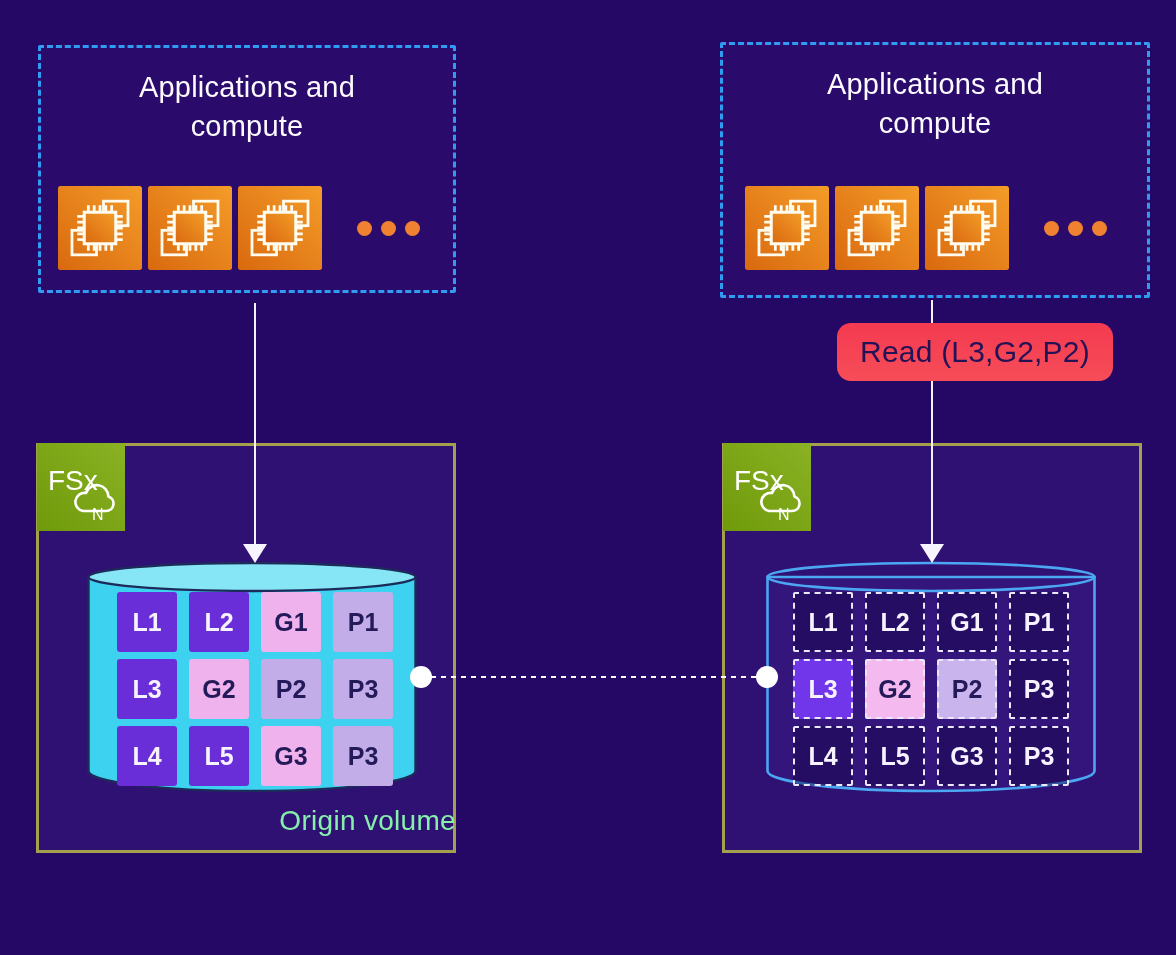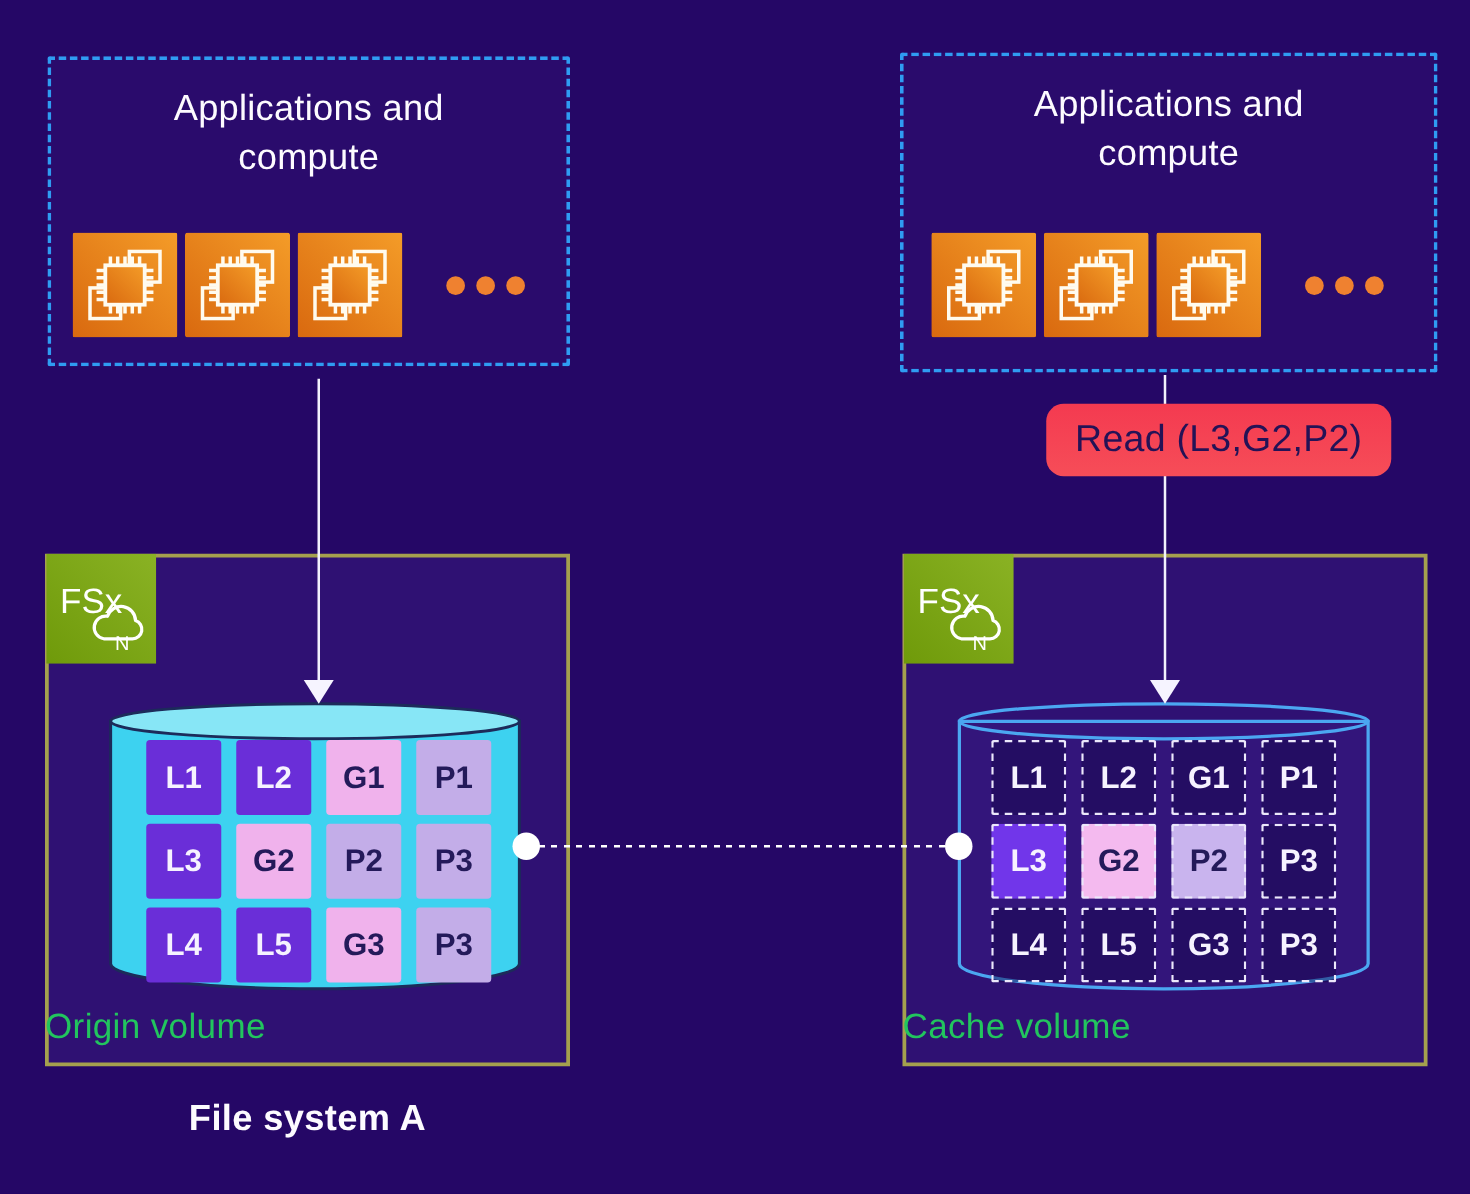--- a/index.html
+++ b/index.html
@@ -86,22 +86,22 @@
   .grid-b .cell{
     border:2px dashed #ece8fb;color:#f6f2ff;background:rgba(18,4,72,0.45);
     border-radius:2px;
   }
   .grid-b .cell.filled.t-l{background:#7136ea;color:#f6f2ff;}
   .grid-b .cell.filled.t-g{background:#f4baef;color:#241a5a;}
   .grid-b .cell.filled.t-p{background:#c9b4ee;color:#241a5a;}
 
   
   .vol-label{
-    position:absolute;width:420px;text-align:left;z-index:4;
-    font-size:28px;color:#22c55e;letter-spacing:.3px;
+    position:absolute;width:420px;text-align:right;z-index:4;
+    font-size:28px;color:#86efac;letter-spacing:.3px;
   }
   .vol-a{left:36px;top:805px;}
   .vol-b{left:722px;top:805px;}
   .fs-label{
     position:absolute;width:420px;text-align:center;
     font-size:29px;font-weight:bold;color:#fdfbff;letter-spacing:.3px;
   }
   .fsl-a{left:36px;top:879px;}
   .fsl-b{left:722px;top:879px;}
 
@@ -220,21 +220,20 @@
     <div class="cell t-g filled">G2</div>
     <div class="cell t-p filled">P2</div>
     <div class="cell t-p filled">P3</div>
     <div class="cell t-l filled">L4</div>
     <div class="cell t-l filled">L5</div>
     <div class="cell t-g filled">G3</div>
     <div class="cell t-p filled">P3</div>
   </div>
 
   <div class="vol-label vol-a">Origin volume</div>
-  <div class="fs-label fsl-a">File system A</div>
 
   <div class="fsbox fsbox-b"></div>
   <svg class="fsx fsx-b" viewBox="0 0 88 88">
     <rect width="88" height="88" fill="url(#fsxgrad)"></rect>
     <text x="11" y="47" font-size="28" fill="#ffffff" font-family="Liberation Sans, sans-serif">FSx</text>
     <path d="M46,68 h23 a7.5,7.5 0 0 0 2.4,-14.6 a11.5,11.5 0 0 0 -22.4,-3.4 A9,9 0 0 0 46,68 Z" fill="none" stroke="#ffffff" stroke-width="2.6" stroke-linejoin="round"></path>
     <text x="55" y="77" font-size="16" fill="#ffffff" font-family="Liberation Sans, sans-serif">N</text>
   </svg>
 
   <svg class="cyl cyl-b" viewBox="0 0 332 234">
@@ -250,19 +249,18 @@
     <div class="cell t-l filled">L3</div>
     <div class="cell t-g filled">G2</div>
     <div class="cell t-p filled">P2</div>
     <div class="cell t-p">P3</div>
     <div class="cell t-l">L4</div>
     <div class="cell t-l">L5</div>
     <div class="cell t-g">G3</div>
     <div class="cell t-p">P3</div>
   </div>
 
-  <div class="vol-label vol-b">Cache volume</div>
 
   <div class="conn-line"></div>
   <div class="conn-dot dot-l"></div>
   <div class="conn-dot dot-r"></div>
 
 </div>
 
 </body></html>

